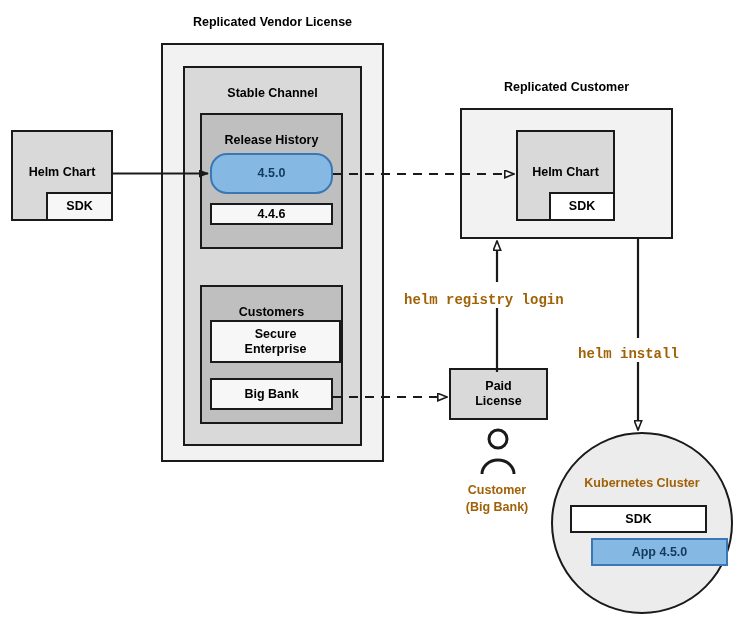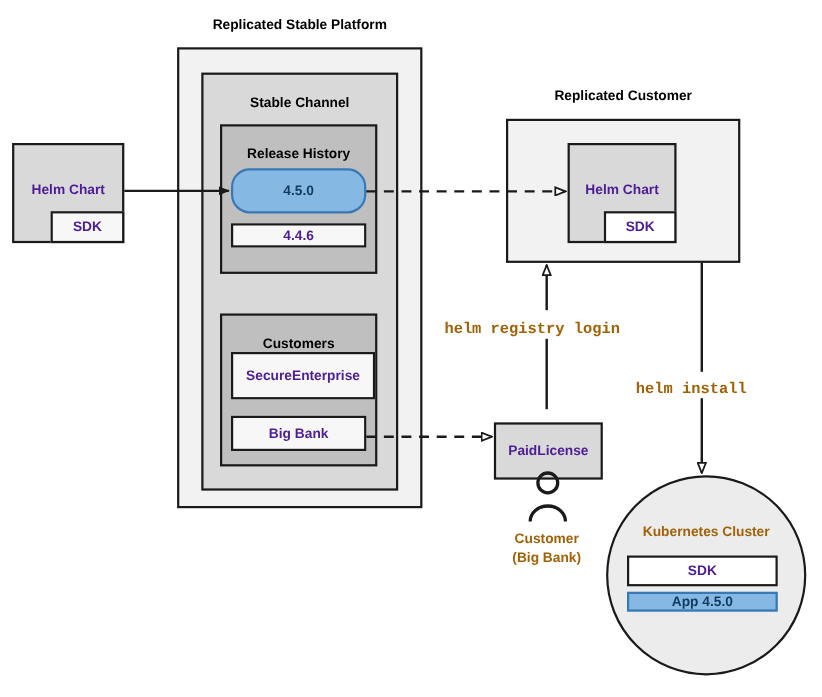--- a/index.html
+++ b/index.html
@@ -56,21 +56,21 @@
   .shade-white    { background: #f7f7f7; }
   .shade-plain    { background: #ffffff; }
   .blue-box {
     background: #85b9e3;
     border: 2px solid #3a78b5;
     color: #123a5e;
   }
   .boxtext {
     font-size: 12.5px;
     font-weight: bold;
-    color: #4c1d95;
+    color: #000000;
     line-height: 1.2;
   }
   .mono {
     position: absolute;
     font-family: "Liberation Mono", "DejaVu Sans Mono", monospace;
     font-size: 14px;
     font-weight: bold;
     color: #a16207;
     white-space: nowrap;
   }
@@ -91,21 +91,21 @@
   }
   .person {
     position: absolute;
   }
 </style>
 </head>
 <body>
 
 <div id="canvas">
 
-  <div class="lbl title-lbl" style="left:161px; top:15px; width:223px;">Replicated Stable Platform</div>
+  <div class="lbl title-lbl" style="left:161px; top:15px; width:223px;">Replicated Vendor License</div>
 
   <div class="lbl title-lbl" style="left:460px; top:80px; width:213px;">Replicated Customer</div>
 
   <div class="box shade-light" style="left:11px; top:130px; width:102px; height:91px;">
     <span class="boxtext" style="position:absolute; left:0; right:0; top:33px;">Helm Chart</span>
   </div>
   <div class="box shade-white" style="left:46px; top:192px; width:67px; height:29px; z-index:3;">
     <span class="boxtext">SDK</span>
   </div>
 
@@ -124,39 +124,39 @@
   </div>
 
   <div class="box shade-white" style="left:210px; top:203px; width:123px; height:22px;">
     <span class="boxtext">4.4.6</span>
   </div>
 
   <div class="box shade-mid" style="left:200px; top:285px; width:143px; height:139px;">
     <span class="inner-title">Customers</span>
   </div>
 
-  <div class="box shade-white" style="left:210px; top:320px; width:131px; height:43px; flex-direction:row;">
+  <div class="box shade-white" style="left:210px; top:320px; width:131px; height:43px; flex-direction:column;">
     <span class="boxtext">Secure</span>
     <span class="boxtext">Enterprise</span>
   </div>
 
   <div class="box shade-white" style="left:210px; top:378px; width:123px; height:32px;">
     <span class="boxtext">Big Bank</span>
   </div>
 
   <div class="box shade-lightest" style="left:460px; top:108px; width:213px; height:131px;"></div>
 
   <div class="box shade-light" style="left:516px; top:130px; width:99px; height:91px;">
     <span class="boxtext" style="position:absolute; left:0; right:0; top:33px;">Helm Chart</span>
   </div>
   <div class="box shade-plain" style="left:549px; top:192px; width:66px; height:29px; z-index:3;">
     <span class="boxtext">SDK</span>
   </div>
 
-  <div class="box shade-light" style="left:449px; top:384px; width:99px; height:52px; flex-direction:row;">
+  <div class="box shade-light" style="left:449px; top:368px; width:99px; height:52px; flex-direction:column;">
     <span class="boxtext">Paid</span>
     <span class="boxtext">License</span>
   </div>
 
   <svg class="person" style="left:474px; top:428px; width:48px; height:48px;" viewBox="0 0 48 48">
     <circle cx="24" cy="11" r="9" fill="none" stroke="#1a1a1a" stroke-width="3"></circle>
     <path d="M8 46 A16 14 0 0 1 40 46" fill="none" stroke="#1a1a1a" stroke-width="3"></path>
   </svg>
 
   <div class="lbl" style="left:432px; top:483px; width:130px; font-size:12.5px;">Customer</div>
@@ -167,21 +167,21 @@
   <div class="mono" style="left:578px; top:346px;">helm install</div>
 
   <div class="circle" style="left:551px; top:432px; width:182px; height:182px;"></div>
 
   <div class="lbl" style="left:551px; top:476px; width:182px; font-size:12.5px;">Kubernetes Cluster</div>
 
   <div class="box shade-plain" style="left:570px; top:505px; width:137px; height:28px;">
     <span class="boxtext">SDK</span>
   </div>
 
-  <div class="box blue-box" style="left:570px; top:538px; width:137px; height:18px;">
+  <div class="box blue-box" style="left:591px; top:538px; width:137px; height:28px;">
     <span class="boxtext" style="color:#123a5e;">App 4.5.0</span>
   </div>
 
   <svg class="overlay">
     <defs>
       <marker id="solidArrow" markerWidth="10" markerHeight="8" refX="9" refY="4" orient="auto" markerUnits="userSpaceOnUse">
         <path d="M0,0 L10,4 L0,8 z" fill="#1a1a1a"></path>
       </marker>
       <marker id="openArrow" markerWidth="11" markerHeight="9" refX="10" refY="4.5" orient="auto" markerUnits="userSpaceOnUse">
         <path d="M0.8,0.8 L10,4.5 L0.8,8.2 z" fill="#ffffff" stroke="#1a1a1a" stroke-width="1.6"></path>

